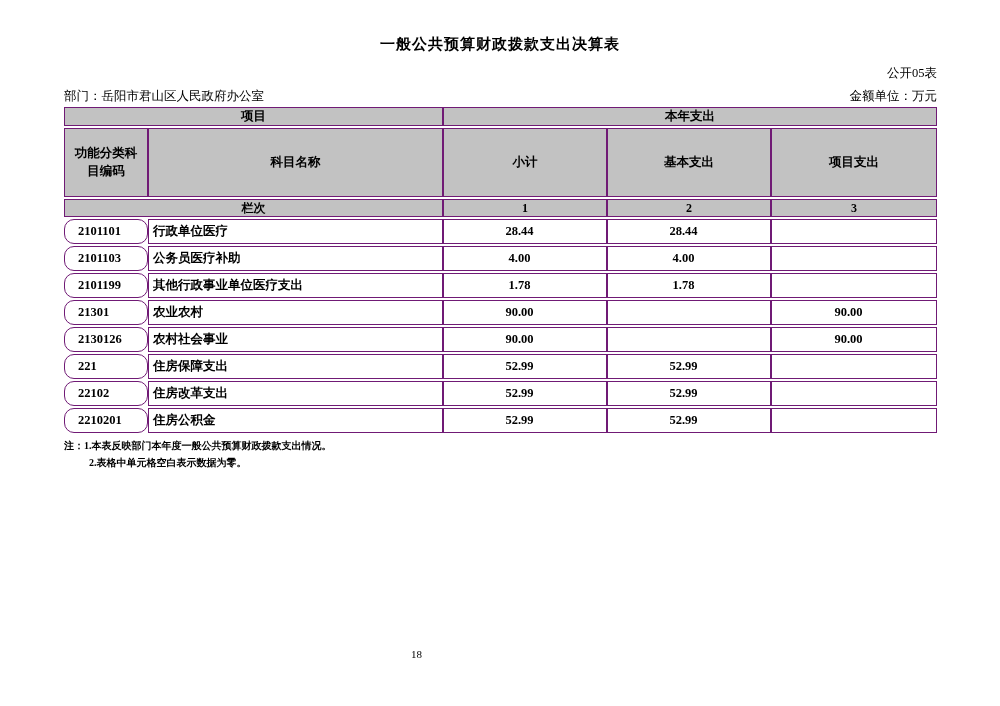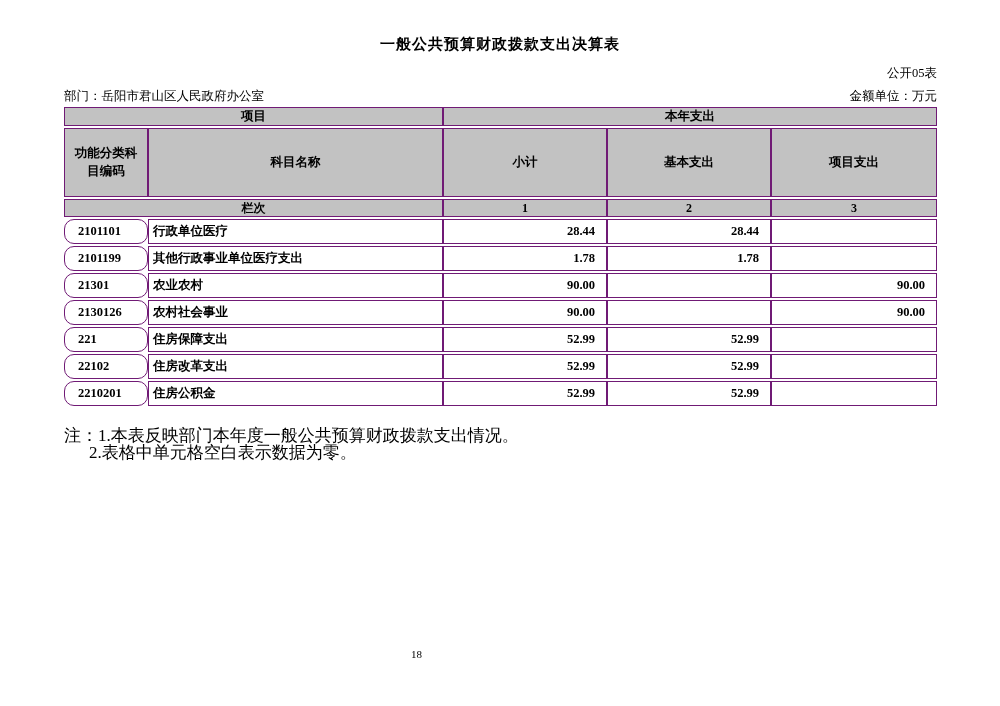--- a/index.html
+++ b/index.html
@@ -37,24 +37,24 @@
     font-weight: bold; line-height: 1.25; margin-left: 21px;
   }
   .budget-table th { background: #c2c2c2; text-align: center; vertical-align: middle; }
   .h-group td, .h-group th { height: 19px; }
   .h-cols  td, .h-cols th  { height: 47px; }
   .h-cols th.th-code { white-space: normal; padding: 16px 6px; line-height: 1.4; }
   .h-lanci td, .h-lanci th { height: 18px; font-size: 12px; }
   .data-row td { height: 25px; background: #ffffff; vertical-align: middle; }
   .c-code { text-align: left; padding-left: 13px; border-radius: 10px; }
   .c-name { text-align: left; padding-left: 4px; }
-  .c-num  { text-align: right; padding-right: 11px; }
+  .c-num  { text-align: center; padding-right: 11px; }
   .notes {
-    position: absolute; top: 427px; left: 64px; width: 873px;
-    font-size: 17px; line-height: 17px;
+    position: absolute; top: 437px; left: 64px; width: 873px;
+    font-size: 10px; line-height: 17px; font-weight: bold;
   }
   .notes .note-line-2 { padding-left: 25px; }
   .page-number {
     position: absolute; top: 648px; left: 0; width: 833px;
     text-align: center; font-size: 11px;
   }
 </style>
 </head>
 <body>
 
@@ -99,20 +99,27 @@
     <tbody>
 
         <tr class="data-row">
           <td class="c-code">2101101</td>
           <td class="c-name">行政单位医疗</td>
           <td class="c-num">28.44</td>
           <td class="c-num">28.44</td>
           <td class="c-num"></td>
         </tr>
 
+        <tr class="data-row">
+          <td class="c-code">2101103</td>
+          <td class="c-name">公务员医疗补助</td>
+          <td class="c-num">4.00</td>
+          <td class="c-num">4.00</td>
+          <td class="c-num"></td>
+        </tr>
 
         <tr class="data-row">
           <td class="c-code">2101199</td>
           <td class="c-name">其他行政事业单位医疗支出</td>
           <td class="c-num">1.78</td>
           <td class="c-num">1.78</td>
           <td class="c-num"></td>
         </tr>
 
 

